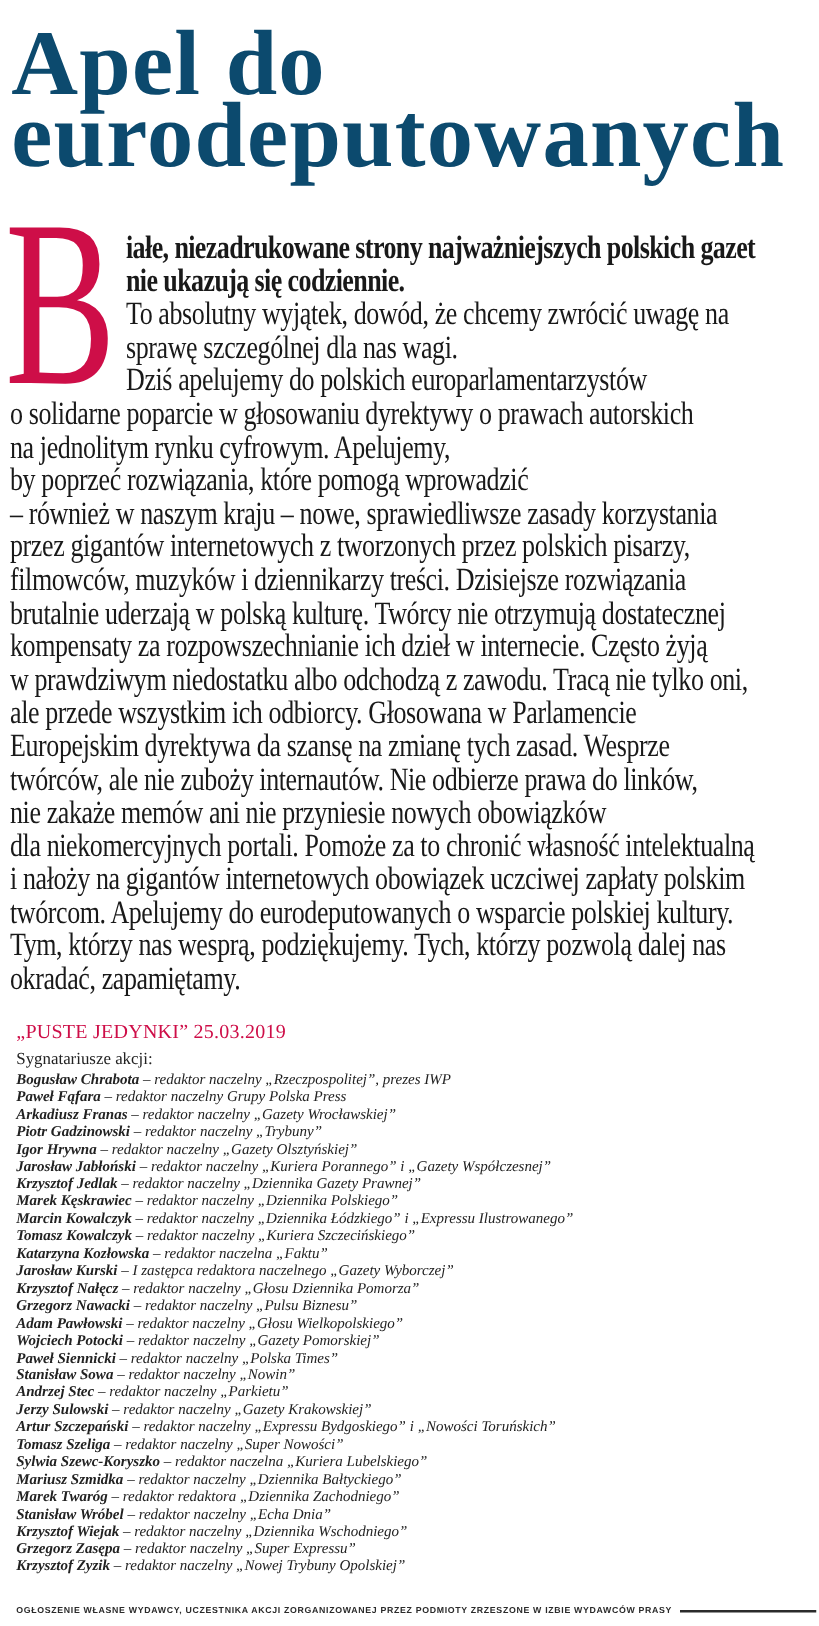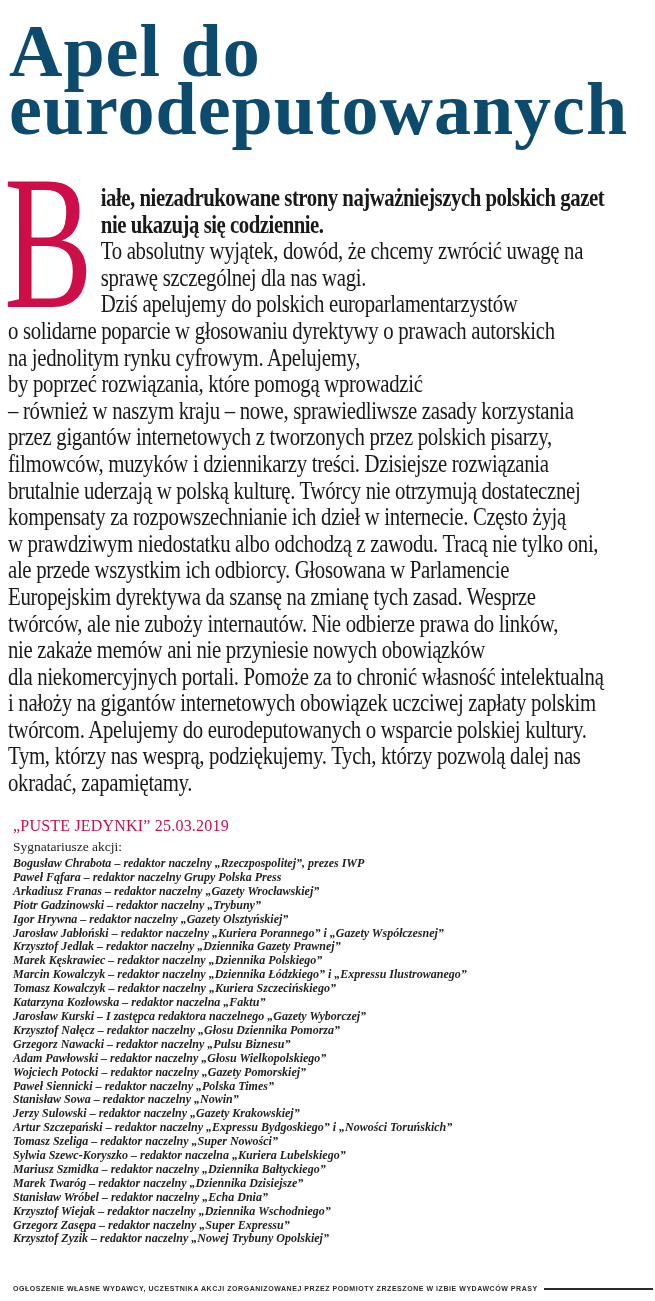--- a/index.html
+++ b/index.html
@@ -40,21 +40,21 @@
   
   .campaign{position:absolute;left:13px;top:818px;}
   .camp-heading{
     color:var(--accent,#ce0e48);font-weight:normal;
     font-size:16px;line-height:16px;letter-spacing:0.2px;white-space:nowrap;
   }
   .sig-label{font-size:13.5px;line-height:17px;color:#222;margin-top:4px;}
   .sig-list{margin-top:2px;font-size:12px;line-height:13.9px;font-style:italic;color:#222;}
   .sig{white-space:nowrap;}
   .sig b{font-weight:bold;}
-  .sig span{font-weight:bold;}
+  .sig span{font-weight:normal;}
 
   
   .footer{
     position:absolute;left:13px;right:2px;top:1285px;
     display:flex;align-items:center;gap:6px;
   }
   .footer-text{
     font-family:"Liberation Sans", sans-serif;
     font-size:7px;font-weight:bold;letter-spacing:0.55px;
     color:#2a2a2a;white-space:nowrap;
@@ -114,26 +114,27 @@
         <div class="sig"><b>Marcin Kowalczyk</b><span> – redaktor naczelny „Dziennika Łódzkiego” i „Expressu Ilustrowanego”</span></div>
         <div class="sig"><b>Tomasz Kowalczyk</b><span> – redaktor naczelny „Kuriera Szczecińskiego”</span></div>
         <div class="sig"><b>Katarzyna Kozłowska</b><span> – redaktor naczelna „Faktu”</span></div>
         <div class="sig"><b>Jarosław Kurski</b><span> – I zastępca redaktora naczelnego „Gazety Wyborczej”</span></div>
         <div class="sig"><b>Krzysztof Nałęcz</b><span> – redaktor naczelny „Głosu Dziennika Pomorza”</span></div>
         <div class="sig"><b>Grzegorz Nawacki</b><span> – redaktor naczelny „Pulsu Biznesu”</span></div>
         <div class="sig"><b>Adam Pawłowski</b><span> – redaktor naczelny „Głosu Wielkopolskiego”</span></div>
         <div class="sig"><b>Wojciech Potocki</b><span> – redaktor naczelny „Gazety Pomorskiej”</span></div>
         <div class="sig"><b>Paweł Siennicki</b><span> – redaktor naczelny „Polska Times”</span></div>
         <div class="sig"><b>Stanisław Sowa</b><span> – redaktor naczelny „Nowin”</span></div>
+        <div class="sig"><b>Andrzej Stec</b><span> – redaktor naczelny „Parkietu”</span></div>
         <div class="sig"><b>Jerzy Sulowski</b><span> – redaktor naczelny „Gazety Krakowskiej”</span></div>
         <div class="sig"><b>Artur Szczepański</b><span> – redaktor naczelny „Expressu Bydgoskiego” i „Nowości Toruńskich”</span></div>
         <div class="sig"><b>Tomasz Szeliga</b><span> – redaktor naczelny „Super Nowości”</span></div>
         <div class="sig"><b>Sylwia Szewc-Koryszko</b><span> – redaktor naczelna „Kuriera Lubelskiego”</span></div>
         <div class="sig"><b>Mariusz Szmidka</b><span> – redaktor naczelny „Dziennika Bałtyckiego”</span></div>
-        <div class="sig"><b>Marek Twaróg</b><span> – redaktor naczelny „Dziennika Dzisiejsze”</span></div>
+        <div class="sig"><b>Marek Twaróg</b><span> – redaktor redaktora „Dziennika Zachodniego”</span></div>
         <div class="sig"><b>Stanisław Wróbel</b><span> – redaktor naczelny „Echa Dnia”</span></div>
         <div class="sig"><b>Krzysztof Wiejak</b><span> – redaktor naczelny „Dziennika Wschodniego”</span></div>
         <div class="sig"><b>Grzegorz Zasępa</b><span> – redaktor naczelny „Super Expressu”</span></div>
         <div class="sig"><b>Krzysztof Zyzik</b><span> – redaktor naczelny „Nowej Trybuny Opolskiej”</span></div>
       </div>
   </div>
 
   <div class="footer">
     <div class="footer-text">OGŁOSZENIE WŁASNE WYDAWCY, UCZESTNIKA AKCJI ZORGANIZOWANEJ PRZEZ PODMIOTY ZRZESZONE W IZBIE WYDAWCÓW PRASY</div>
     <div class="footer-rule"></div>

